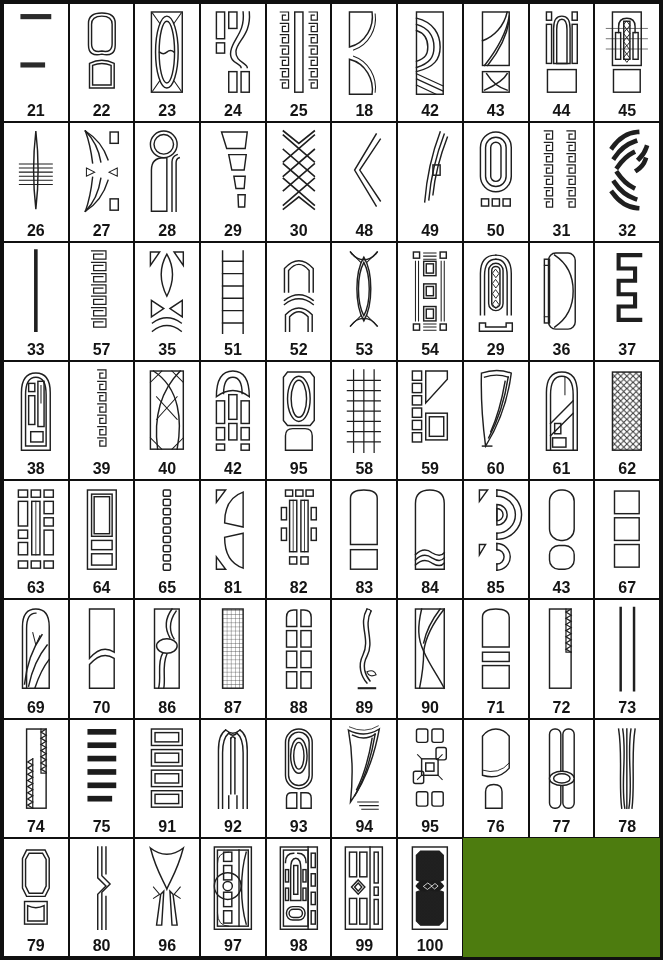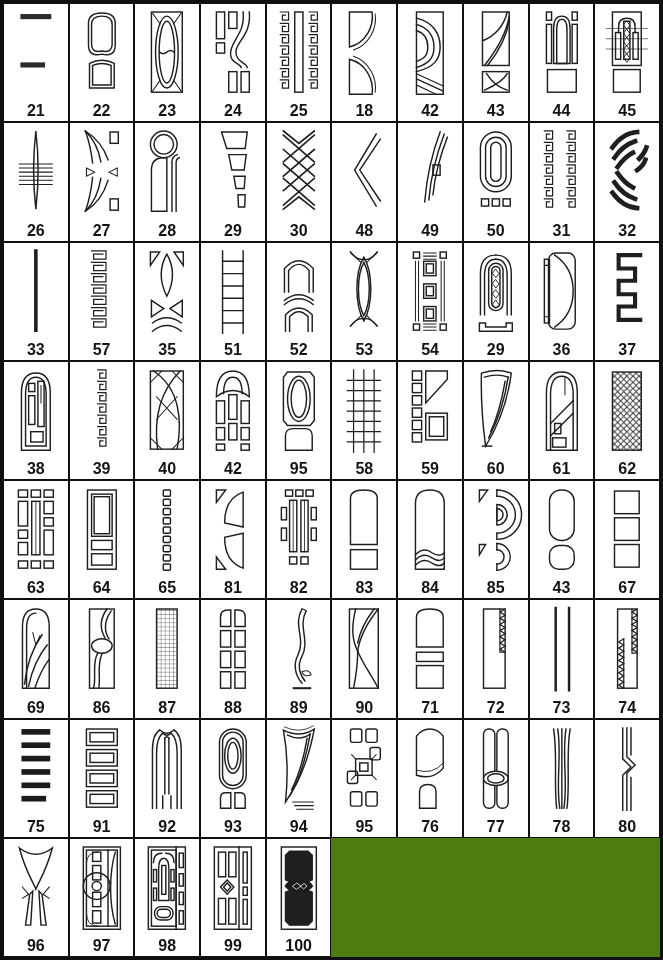--- a/index.html
+++ b/index.html
@@ -753,20 +753,31 @@
             <path d="M27,30 L30,42 L34,33" stroke-width="1"></path>
           </g>
         </svg>
       </div>
       <div class="num">69</div>
     </div>
     <div class="cell">
       <div class="fig">
         <svg viewBox="0 0 60 92" preserveAspectRatio="xMidYMid meet" xmlns="http://www.w3.org/2000/svg">
           <g stroke="#1f1f1f" fill="none" stroke-width="1.4" stroke-linecap="square">
+            <path d="M18,7 H42 V49 Q30,41 18,55 Z"></path>
+            <path d="M18,61 Q30,47 42,55 V84 H18 Z"></path>
+          </g>
+        </svg>
+      </div>
+      <div class="num">70</div>
+    </div>
+    <div class="cell">
+      <div class="fig">
+        <svg viewBox="0 0 60 92" preserveAspectRatio="xMidYMid meet" xmlns="http://www.w3.org/2000/svg">
+          <g stroke="#1f1f1f" fill="none" stroke-width="1.4" stroke-linecap="square">
             <rect x="18" y="7" width="24" height="77"></rect>
             <path d="M35,7 C27,18 29,28 33,35"></path>
             <path d="M39,9 C31,20 33,30 37,36"></path>
             <ellipse cx="30" cy="43" rx="10" ry="7"></ellipse>
             <path d="M26,50 C20,60 25,72 22,84"></path>
             <path d="M30,51 C25,62 29,74 27,84"></path>
           </g>
         </svg>
       </div>
       <div class="num">86</div>
@@ -1009,20 +1020,33 @@
           <g stroke="#1f1f1f" fill="none" stroke-width="1.4" stroke-linecap="square">
             <path d="M22,7 C26,32 22,60 25,84"></path>
             <path d="M26,7 C30,32 24,60 28,84"></path>
             <path d="M30,7 C30,32 30,60 30,84"></path>
             <path d="M34,7 C30,32 36,60 32,84"></path>
             <path d="M38,7 C34,32 38,60 35,84"></path>
           </g>
         </svg>
       </div>
       <div class="num">78</div>
+    </div>
+    <div class="cell">
+      <div class="fig">
+        <svg viewBox="0 0 60 92" preserveAspectRatio="xMidYMid meet" xmlns="http://www.w3.org/2000/svg">
+          <g stroke="#1f1f1f" fill="none" stroke-width="1.4" stroke-linecap="square">
+            <path d="M21,9 H39 L43,17 V46 L39,54 H21 L17,46 V17 Z"></path>
+            <path d="M23.5,12 H36.5 L40,18 V44 L36.5,51 H23.5 L20,44 V18 Z"></path>
+            <rect x="19" y="59" width="22" height="22"></rect>
+            <path d="M22,63 Q30,67 38,63 V78 H22 Z"></path>
+          </g>
+        </svg>
+      </div>
+      <div class="num">79</div>
     </div>
     <div class="cell">
       <div class="fig">
         <svg viewBox="0 0 60 92" preserveAspectRatio="xMidYMid meet" xmlns="http://www.w3.org/2000/svg">
           <g stroke="#1f1f1f" fill="none" stroke-width="1.4" stroke-linecap="square">
             <path d="M26,6 V36 L34,44 L26,52 V86"></path>
             <path d="M30,6 V34 L38,42 L30,50 V86"></path>
             <path d="M34,6 V32 M34,54 V86"></path>
           </g>
         </svg>

